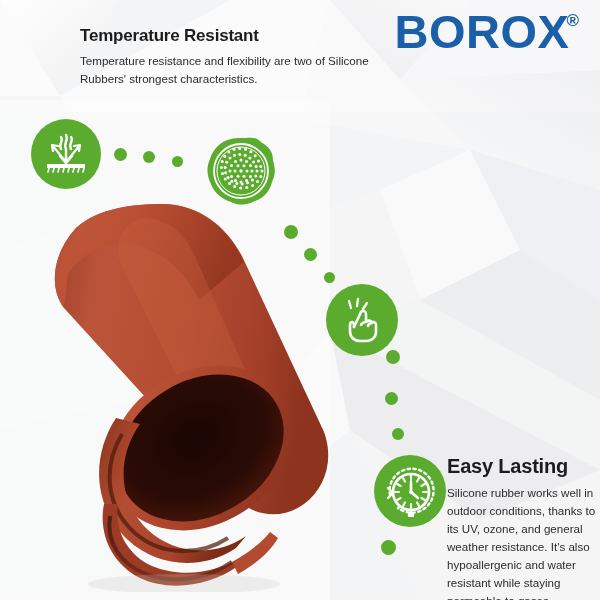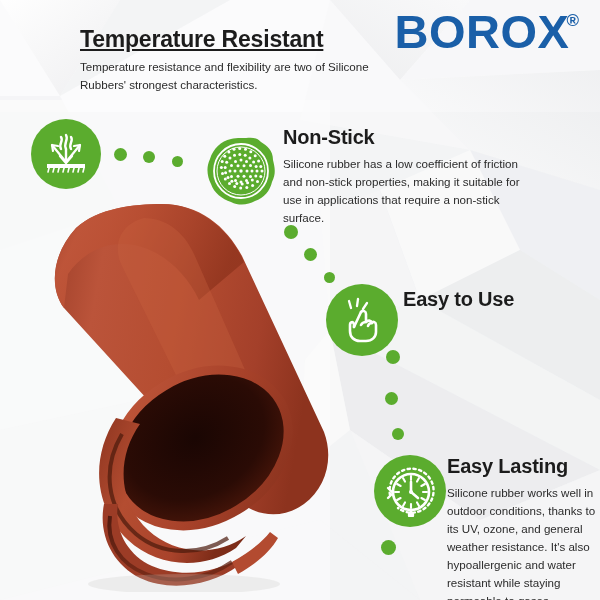--- a/index.html
+++ b/index.html
@@ -76,21 +76,21 @@
     line-height: 1.55;
     margin: 0;
   }
 
   
   #feat-temp {
     left: 80px;
     top: 26px;
     width: 300px;
   }
-  #feat-temp .feature-title { font-size: 23px; text-decoration: underline; }
+  #feat-temp .feature-title { font-size: 17px; }
 
   
   #feat-nonstick {
     left: 283px;
     top: 126px;
     width: 255px;
   }
 
   
   #feat-easy {
@@ -326,24 +326,20 @@
         <path d="M36 37 L35 41"></path>
           <path d="M41 37 L40 41"></path>
       </g>
     </svg>
   </div>
 
   <div class="dot" style="left:114px; top:148px; width:13px; height:13px;"></div>
   <div class="dot" style="left:143px; top:151px; width:12px; height:12px;"></div>
   <div class="dot" style="left:172px; top:156px; width:11px; height:11px;"></div>
 
-  <div class="feature" id="feat-nonstick">
-    <h2 class="feature-title">Non-Stick</h2>
-    <p class="feature-body">Silicone rubber has a low coefficient of friction and non-stick properties, making it suitable for use in applications that require a non-stick surface.</p>
-  </div>
 
   <div class="icon-circle" id="icon-nonstick">
     <svg class="icon-svg" width="70" height="70" viewBox="0 0 70 70" aria-hidden="true">
 
       <path d="M35 2
                C44 2, 50 0, 55 6
                C61 10, 67 14, 67 24
                C69 32, 70 38, 66 46
                C64 55, 58 62, 49 65
                C42 69, 33 70, 25 66
@@ -420,21 +416,20 @@
         <circle cx="54.8" cy="30.6" r="1.5"></circle>
       </g>
     </svg>
   </div>
 
   <div class="dot" style="left:284px; top:225px; width:14px; height:14px;"></div>
   <div class="dot" style="left:304px; top:248px; width:13px; height:13px;"></div>
   <div class="dot" style="left:324px; top:272px; width:11px; height:11px;"></div>
 
   <div class="feature" id="feat-easy">
-    <h2 class="feature-title">Easy to Use</h2>
   </div>
 
   <div class="icon-circle" id="icon-easy">
     <svg class="icon-svg" width="48" height="48" viewBox="0 0 48 48" aria-hidden="true">
 
       <g stroke="#ffffff" stroke-width="2.3" stroke-linecap="round">
         <path d="M13 12 L11 5"></path>
         <path d="M19 10 L20 3"></path>
         <path d="M25 13 L29 7"></path>
       </g>

